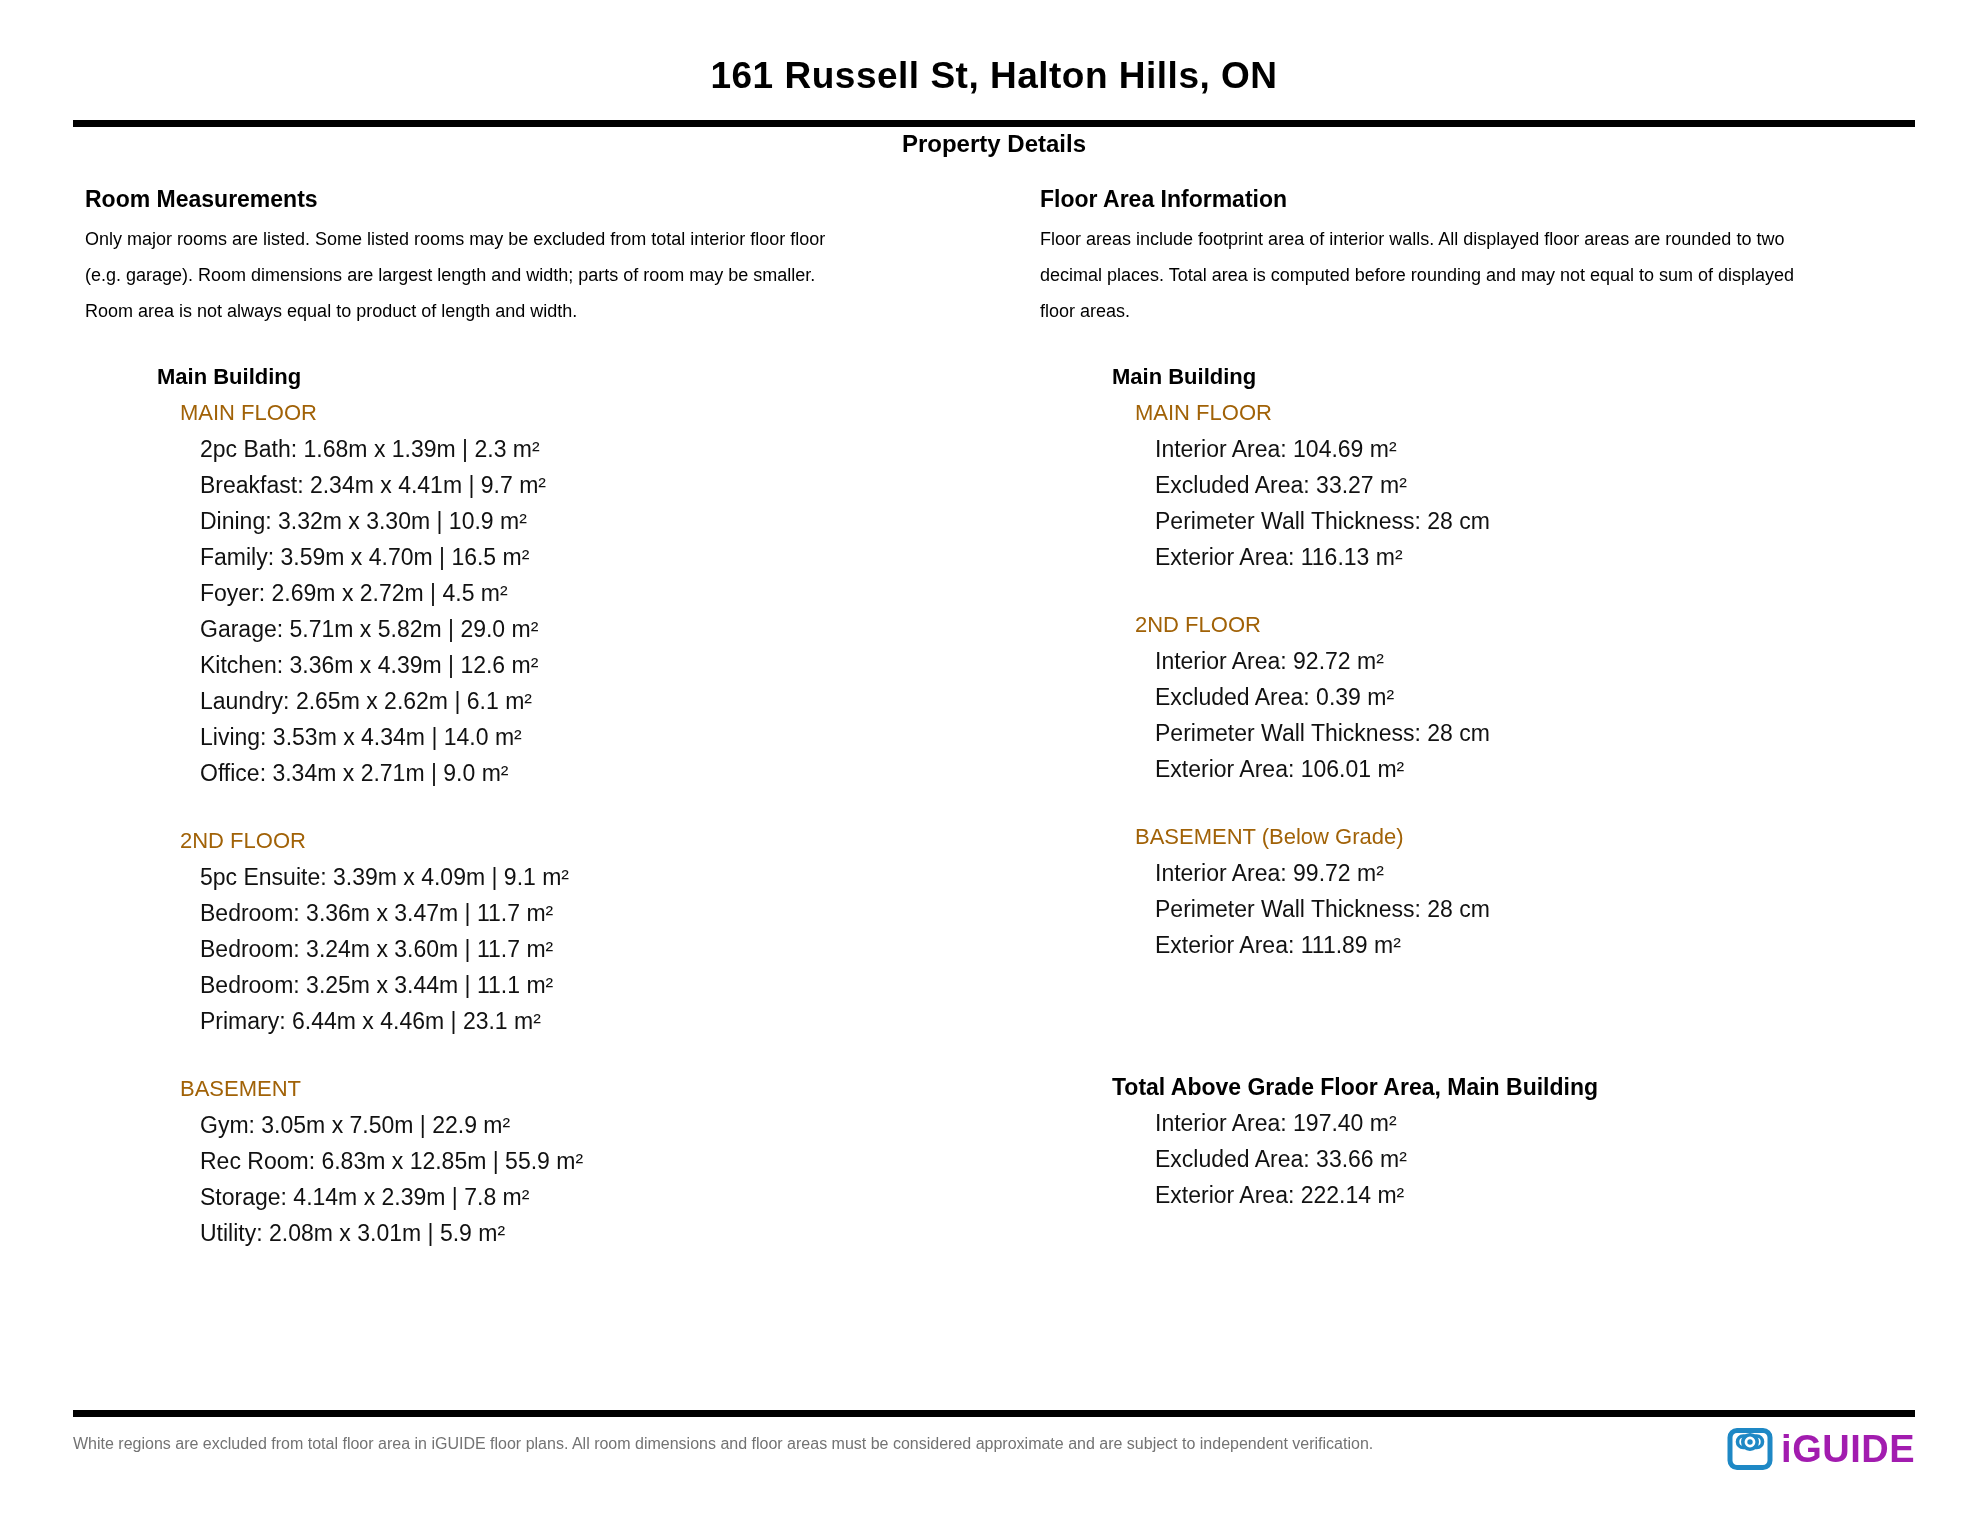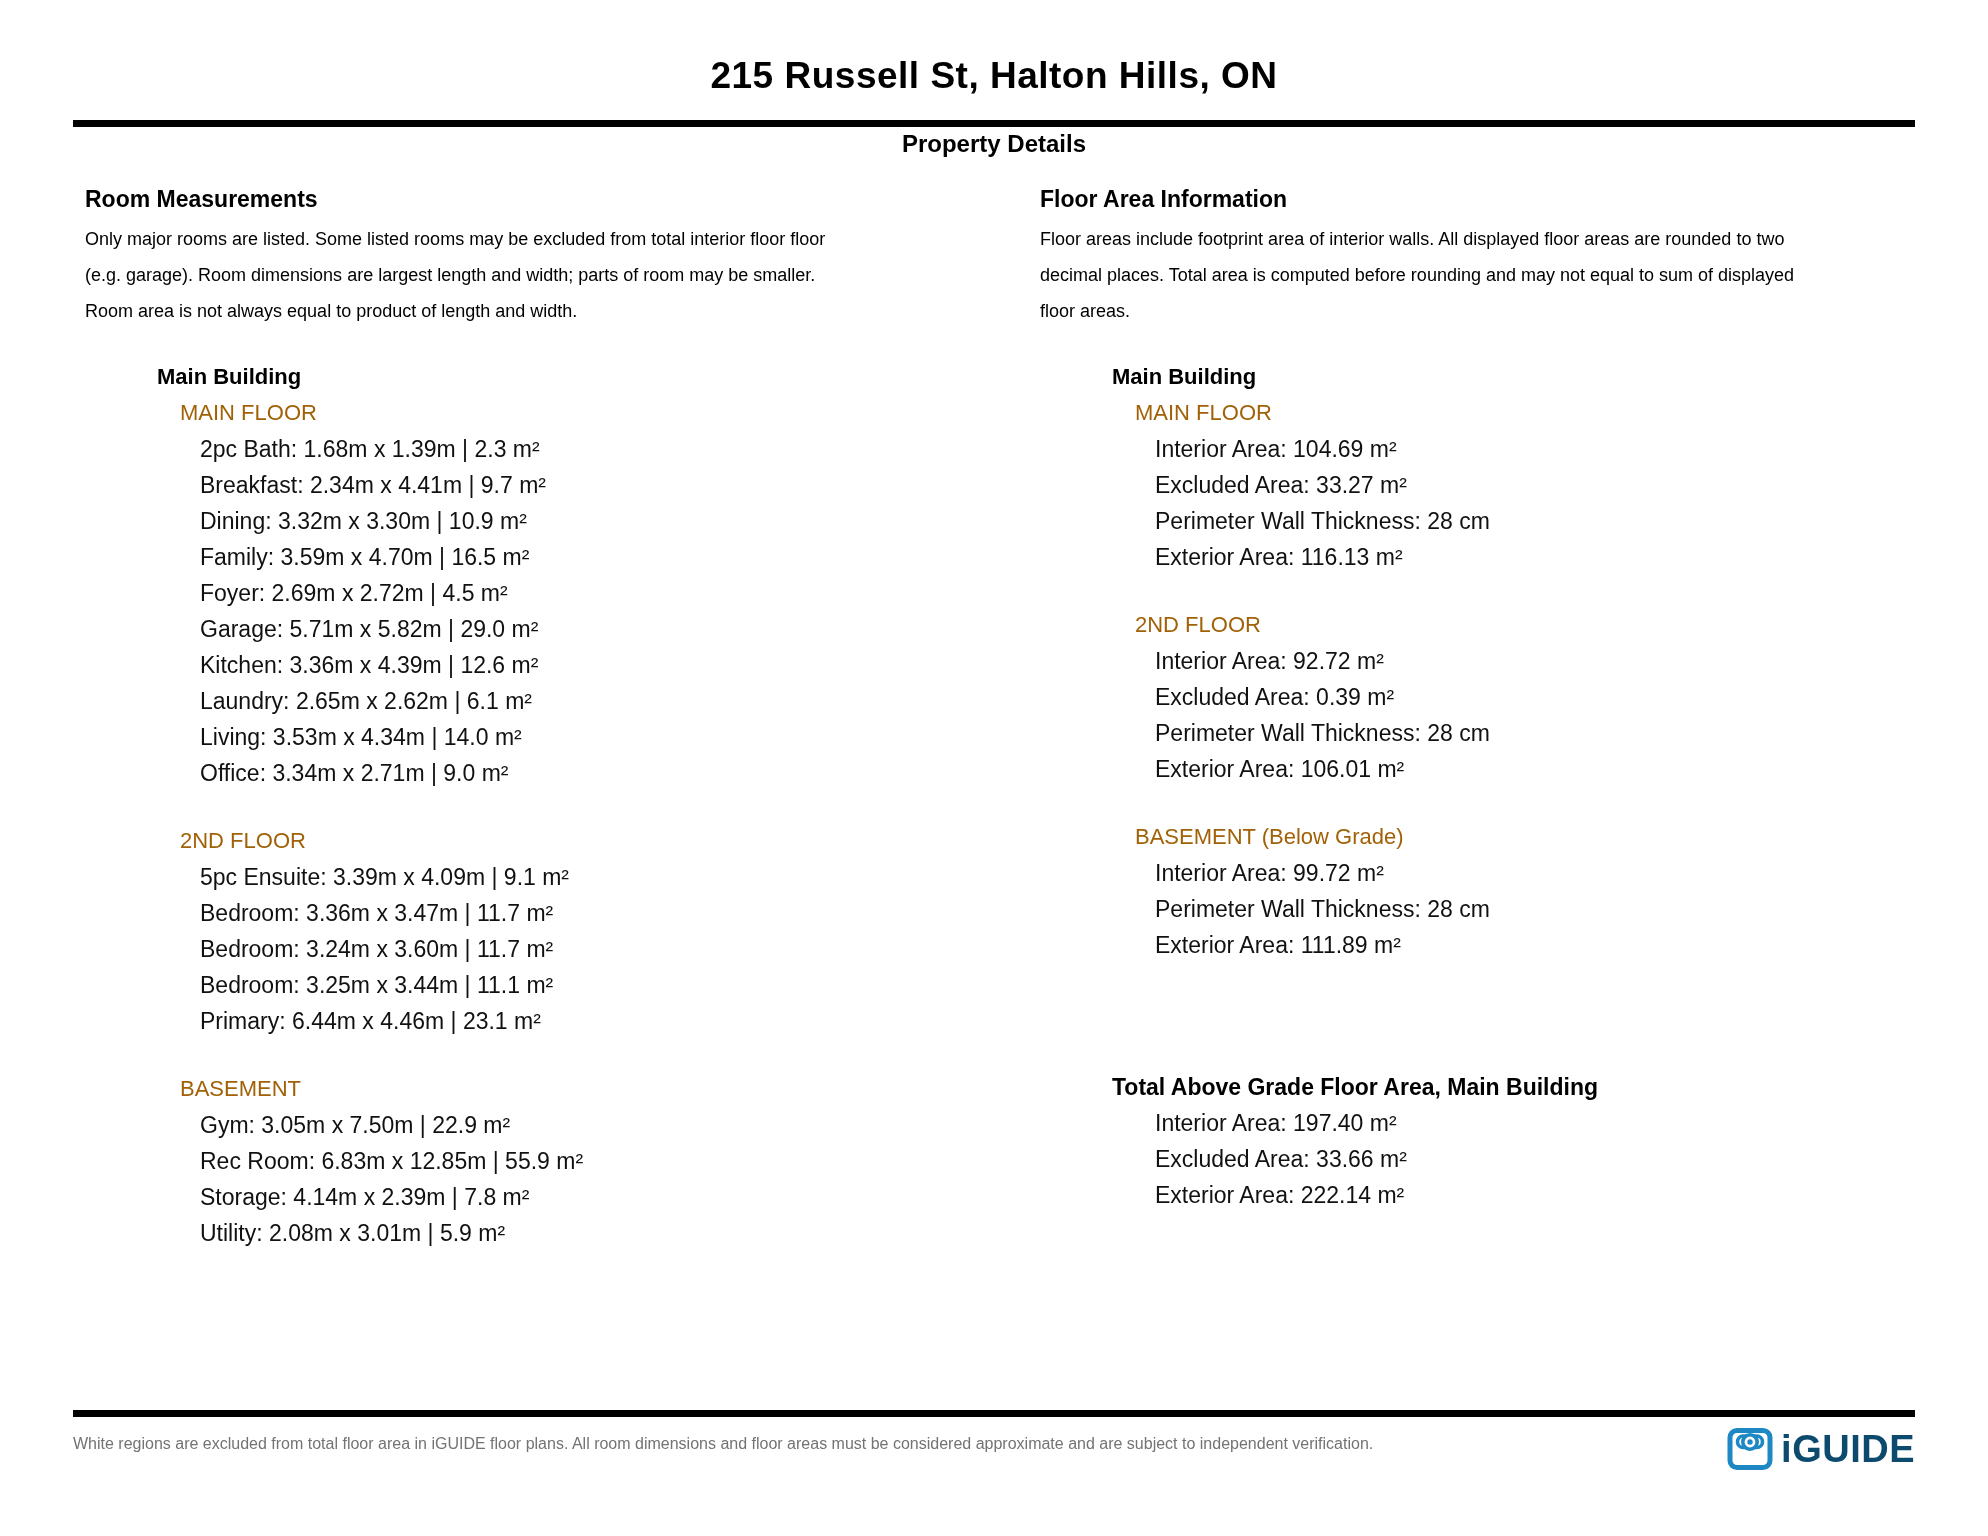--- a/index.html
+++ b/index.html
@@ -84,21 +84,21 @@
     font-size:38px;
     font-weight:bold;
     letter-spacing:0.5px;
   }
 </style>
 </head>
 <body>
 
 <div class="page">
 
-  <div class="title">215 Russell St, Halton Hills, ON</div>
+  <div class="title">161 Russell St, Halton Hills, ON</div>
   <div class="rule"></div>
   <div class="subtitle">Property Details</div>
 
   <div class="columns">
 
     <div class="col col-left">
       <div class="section-heading">Room Measurements</div>
       <div class="section-desc">
         <div class="desc-line">Only major rooms are listed. Some listed rooms may be excluded from total interior floor floor</div>
         <div class="desc-line">(e.g. garage). Room dimensions are largest length and width; parts of room may be smaller.</div>
@@ -188,18 +188,18 @@
       <div class="disclaimer">White regions are excluded from total floor area in iGUIDE floor plans. All room dimensions and floor areas must be considered approximate and are subject to independent verification.</div>
       <div class="logo">
         <span style="display:inline-flex;">
           <svg width="48" height="44" viewBox="0 0 48 44" aria-hidden="true">
             <rect x="4" y="3.5" width="40" height="37" rx="7" fill="none" stroke="#1e88c5" stroke-width="5"></rect>
             <rect x="11.5" y="9" width="25" height="11.5" rx="5.7" fill="none" stroke="#1e88c5" stroke-width="3.6"></rect>
             <circle cx="24" cy="15" r="7.2" fill="#ffffff" stroke="#1e88c5" stroke-width="3.6"></circle>
             <circle cx="24" cy="15" r="2.7" fill="#1e88c5"></circle>
           </svg>
         </span>
-        <span class="logo-text" style="color: #0c4a6e;">iGUIDE</span>
+        <span class="logo-text" style="color: #a21caf;">iGUIDE</span>
       </div>
     </div>
   </div>
 
 </div>
 
 </body></html>

